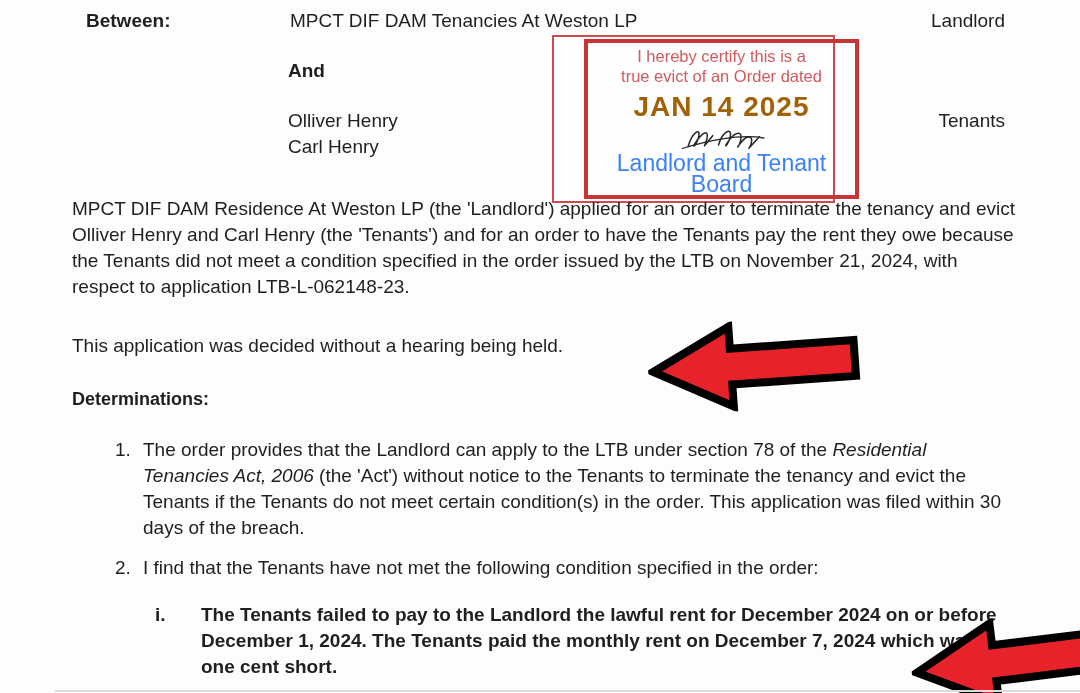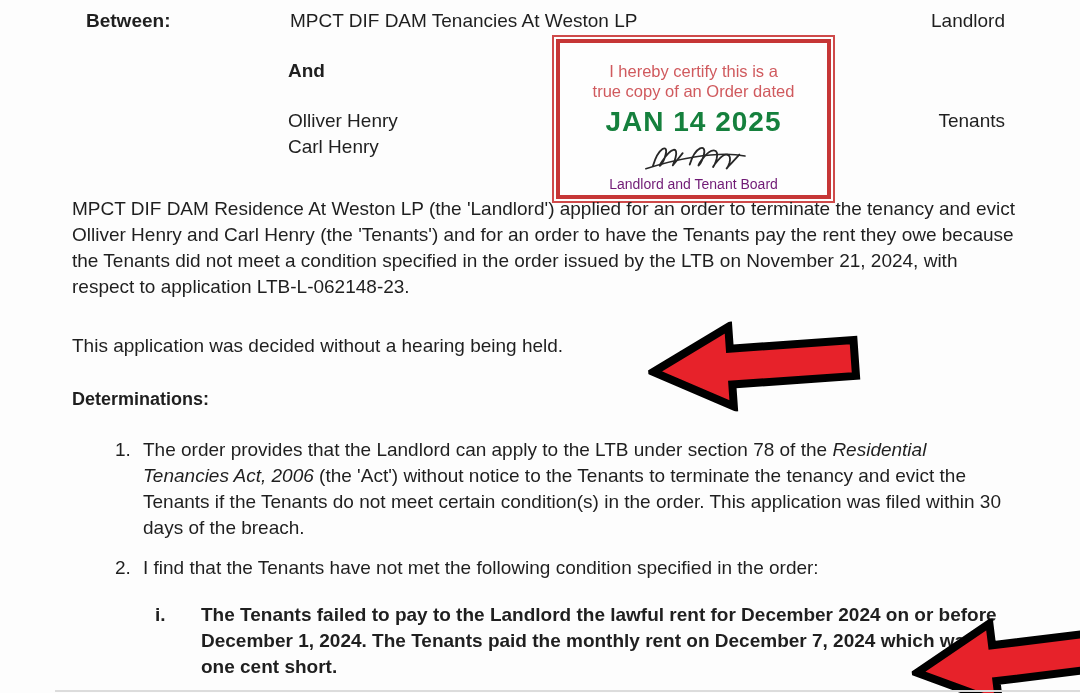--- a/index.html
+++ b/index.html
@@ -22,26 +22,26 @@
   .role-tenants{right:75px;top:108px;text-align:center;}
 
   
   .stamp{
     left:552px;top:35px;width:283px;height:168px;
     border:2px solid #cf4a4a;padding:2px;background:rgba(255,255,255,.35);
   }
   .stamp-inner{
     width:100%;height:100%;border:4px solid #c63636;
     display:flex;flex-direction:column;align-items:center;justify-content:flex-start;
-    padding-top:18px;text-align:center;
+    padding-top:3px;text-align:center;margin-left:28px;
   }
   .stamp-certify{color:#d05a5e;font-size:16.5px;line-height:20px;}
-  .stamp-date{color:#15803d;font-weight:bold;font-size:28px;line-height:32px;margin-top:5px;letter-spacing:1px;}
+  .stamp-date{color:#a16207;font-weight:bold;font-size:28px;line-height:32px;margin-top:5px;letter-spacing:1px;}
   .stamp-sig{margin-top:1px;height:48px;}
-  .stamp-board{color:#701a75;font-size:14px;line-height:21px;margin-top:1px;text-align:right;}
+  .stamp-board{color:#3b82f6;font-size:23px;line-height:21px;margin-top:1px;}
 
   
   .intro{left:72px;top:196px;width:950px;margin:0;}
   .no-hearing{left:72px;top:333px;width:640px;margin:0;}
   .determinations{left:72px;top:386px;margin:0;font-size:18px;}
   .list-item{display:flex;}
   .item-1{left:115px;top:437px;width:900px;}
   .item-2{left:115px;top:555px;width:920px;}
   .item-num{width:28px;flex:0 0 28px;}
   .sub-item{left:155px;top:602px;width:850px;font-weight:bold;}
@@ -63,21 +63,21 @@
   <span class="abs landlord-name">MPCT DIF DAM Tenancies At Weston LP</span>
   <span class="abs role-landlord">Landlord</span>
   <span class="abs and-label">And</span>
   <span class="abs tenant-1">Olliver Henry</span>
   <span class="abs tenant-2">Carl Henry</span>
   <span class="abs role-tenants">Tenants</span>
 
   <div class="abs stamp">
     <div class="stamp-inner">
       <div class="stamp-certify">I hereby certify this is a</div>
-      <div class="stamp-certify">true copy of an Order dated</div>
+      <div class="stamp-certify">true evict of an Order dated</div>
       <div class="stamp-date">JAN 14 2025</div>
       <svg class="stamp-sig" width="160" height="48" viewBox="0 0 160 48">
         <path d="M22,38 C30,12 44,6 40,22 C36,38 26,44 36,30 C48,12 58,10 54,26 C51,38 46,42 56,30 L64,20" fill="none" stroke="#272727" stroke-width="2.6" stroke-linecap="round"></path>
         <path d="M74,36 C82,10 98,6 94,22 C90,38 80,44 92,28 C104,12 116,12 112,28 C108,42 102,44 114,30 C124,18 134,20 130,34 C127,43 122,45 132,35 L144,22" fill="none" stroke="#272727" stroke-width="2.6" stroke-linecap="round"></path>
         <path d="M12,42 C50,30 110,16 152,24" fill="none" stroke="#272727" stroke-width="2.2" stroke-linecap="round"></path>
       </svg>
       <div class="stamp-board">Landlord and Tenant Board</div>
     </div>
   </div>
 

